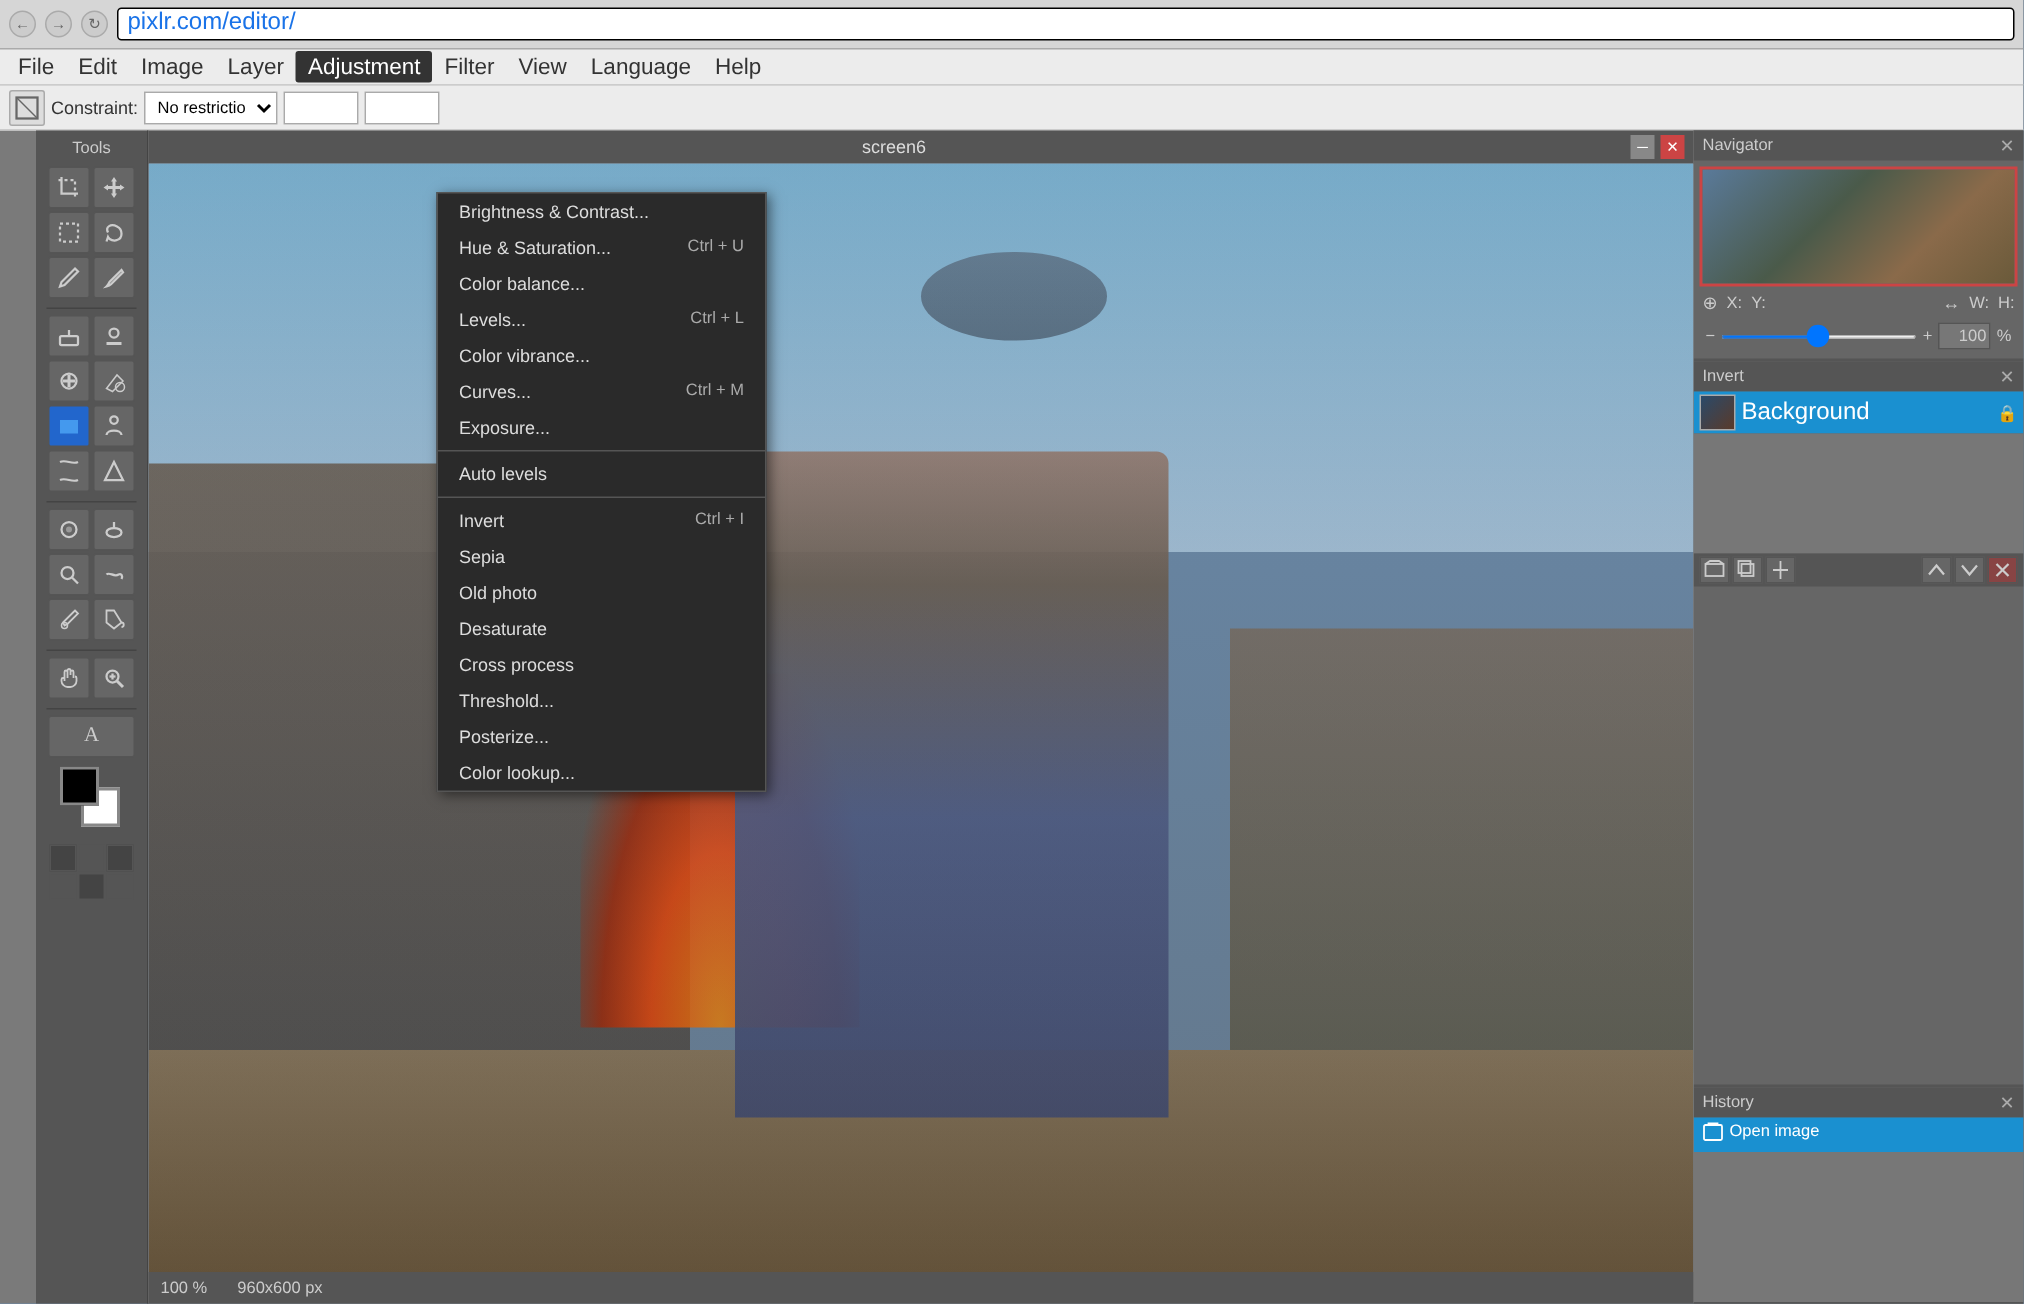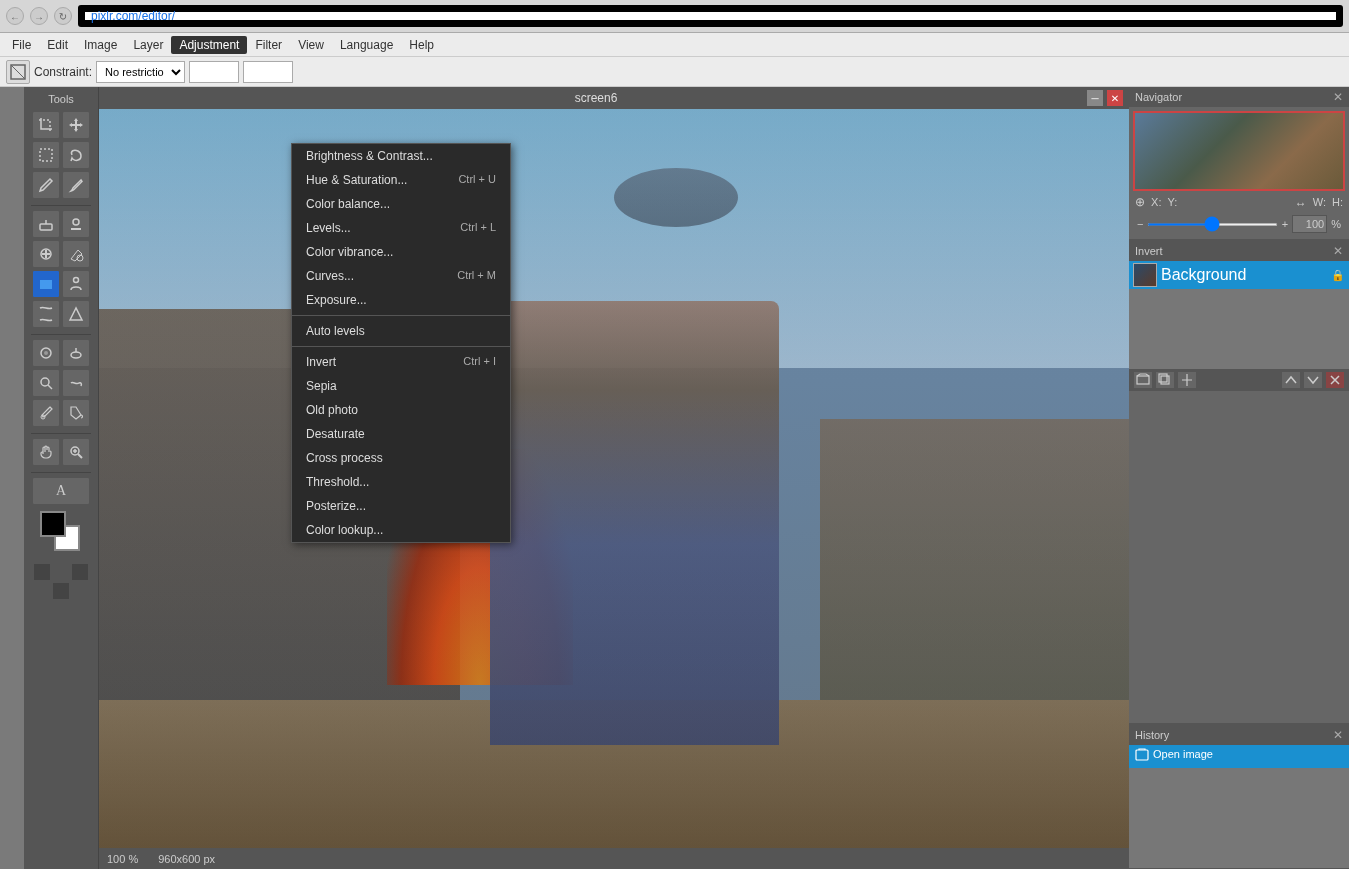--- a/index.html
+++ b/index.html
@@ -2,26 +2,26 @@
 <html><head>
   <meta charset="utf-8">
   <style>
     * { margin: 0; padding: 0; box-sizing: border-box; }
     body { background: #7a7a7a; font-family: Arial, sans-serif; font-size: 12px; color: #333; width: 1349px; height: 869px; overflow: hidden; }
 
     
     .browser-chrome { background: #d6d6d6; border-bottom: 1px solid #aaa; }
     .browser-toolbar { display: flex; align-items: center; padding: 4px 6px; gap: 6px; height: 32px; }
     .browser-btn { width: 18px; height: 18px; border-radius: 50%; border: 1px solid #aaa; background: #ccc; cursor: pointer; display: flex; align-items: center; justify-content: center; font-size: 10px; color: #666; }
-    .browser-url { flex: 1; height: 22px; border: 7px solid #000000; border-radius: 3px; background: white; padding: 0 6px; font-size: 12px; color: #333; display: flex; align-items: center; }
+    .browser-url { flex: 1; height: 22px; border: 1px solid #000000; border-radius: 3px; background: white; padding: 0 6px; font-size: 16px; color: #333; display: flex; }
     .browser-url span { color: #1a73e8; }
 
     
     .menubar { background: #ececec; border-bottom: 1px solid #ccc; display: flex; align-items: center; height: 24px; padding: 0 4px; }
-    .menubar-item { padding: 2px 8px; cursor: pointer; font-size: 12px; border-radius: 2px; text-align: center; }
+    .menubar-item { padding: 2px 8px; cursor: pointer; font-size: 15px; border-radius: 2px; text-align: center; }
     .menubar-item:hover, .menubar-item.active { background: #333; color: white; }
 
     
     .toolbar { background: #ececec; border-bottom: 1px solid #ccc; display: flex; align-items: center; height: 30px; padding: 0 6px; gap: 4px; }
     .toolbar-label { font-size: 12px; color: #333; }
     .toolbar-select { height: 22px; border: 1px solid #aaa; background: white; font-size: 11px; padding: 0 4px; }
     .toolbar-input { height: 22px; width: 60px; border: 1px solid #aaa; background: white; font-size: 11px; padding: 0 4px; }
 
     
     .main-layout { display: flex; height: calc(869px - 32px - 24px - 30px); margin-left: 24px; }
@@ -72,21 +72,21 @@
     .layers-toolbar { display: flex; gap: 2px; padding: 2px 4px; background: #555; }
     .layers-tool-btn { width: 20px; height: 18px; background: #666; border: 1px solid #555; color: #ccc; font-size: 11px; cursor: pointer; display: flex; align-items: center; justify-content: center; }
 
     
     .history-panel { }
     .history-item { display: flex; align-items: flex-start; gap: 4px; padding: 3px 6px; cursor: pointer; background: #1a90d0; }
     .history-icon { color: white; font-size: 12px; }
     .history-name { color: white; font-size: 11px; }
 
     
-    .dropdown-menu { position: absolute; top: 56px; left: 192px; background: #2a2a2a; border: 1px solid #555; z-index: 1000; min-width: 220px; box-shadow: 2px 2px 8px rgba(0,0,0,0.5); }
+    .dropdown-menu { position: absolute; top: 41px; left: 192px; background: #2a2a2a; border: 1px solid #555; z-index: 1000; min-width: 220px; box-shadow: 2px 2px 8px rgba(0,0,0,0.5); }
     .dropdown-item { padding: 5px 14px; color: #ddd; font-size: 12px; display: flex; justify-content: space-between; cursor: pointer; white-space: nowrap; }
     .dropdown-item .shortcut { color: #aaa; font-size: 11px; }
     .dropdown-separator { height: 1px; background: #555; margin: 3px 0; }
 
     
     .game-scene { width: 100%; height: 100%; position: relative; background: #6a8aaa; }
     .scene-sky { position: absolute; top: 0; left: 0; right: 0; height: 35%; background: linear-gradient(180deg, #7aB0cc 0%, #aac8e0 100%); }
     .scene-ground { position: absolute; bottom: 0; left: 0; right: 0; height: 20%; background: linear-gradient(180deg, #8a7a60 0%, #6a5a40 100%); }
   </style>
 </head>

